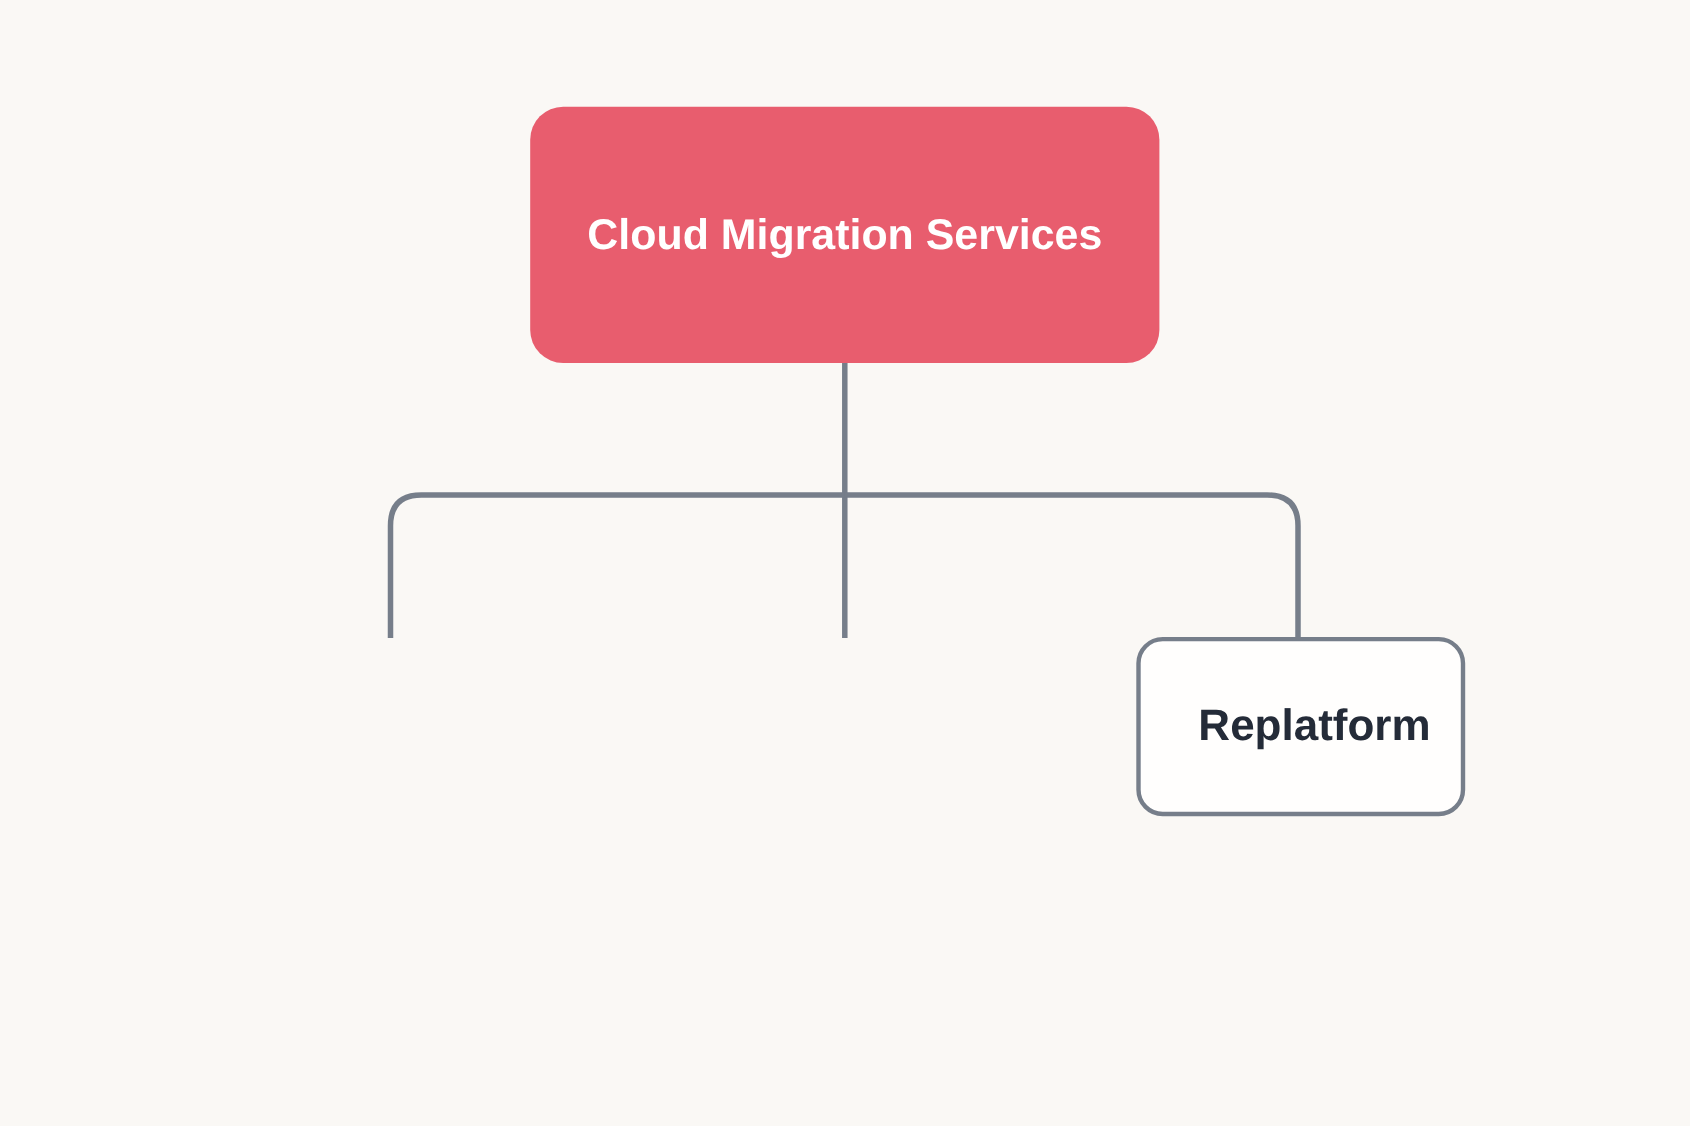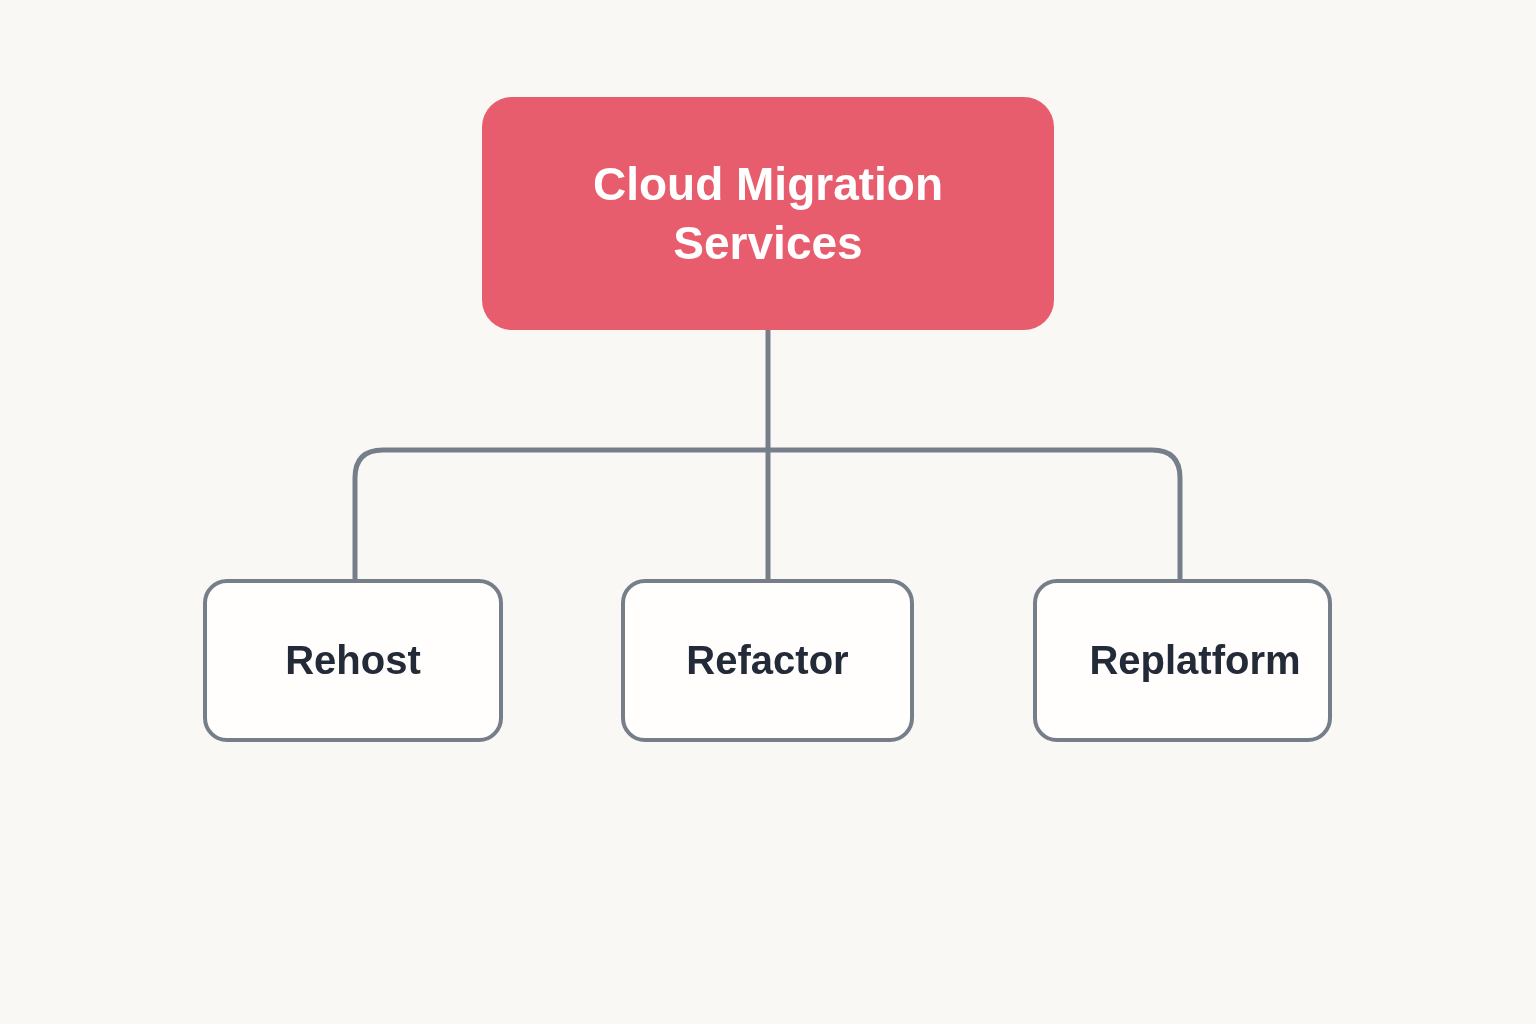--- a/index.html
+++ b/index.html
@@ -36,21 +36,21 @@
   }
 
   .node-root {
     left: 482px;
     top: 97px;
     width: 572px;
     height: 233px;
     background: #e85d6e;
     border-radius: 30px;
     color: #ffffff;
-    font-size: 46px;
+    font-size: 39px;
     font-weight: bold;
     line-height: 1.28;
     padding: 0 40px;
   }
 
   .node-child {
     top: 579px;
     height: 163px;
     background: #fffefd;
     border: 4px solid #767e8a;
@@ -75,25 +75,19 @@
 
     <path d="M 768 450 L 383 450 Q 355 450 355 478 L 355 580" fill="none" stroke="#767e8a" stroke-width="5"></path>
 
     <path d="M 768 450 L 1152 450 Q 1180 450 1180 478 L 1180 580" fill="none" stroke="#767e8a" stroke-width="5"></path>
   </svg>
 
   <div class="node node-root">
     <span>Cloud Migration Services</span>
   </div>
 
-  <div class="node node-child node-child-0">
-    <span>Rehost</span>
-  </div>
 
-  <div class="node node-child node-child-1">
-    <span>Refactor</span>
-  </div>
 
   <div class="node node-child node-child-2">
     <span>Replatform</span>
   </div>
 
 </div>
 
 </body></html>

